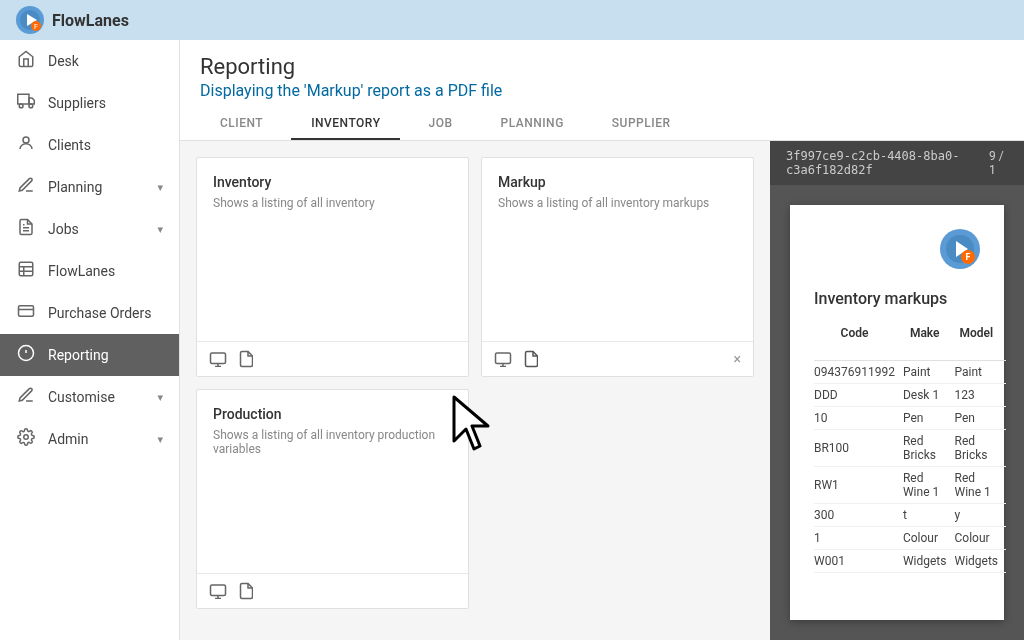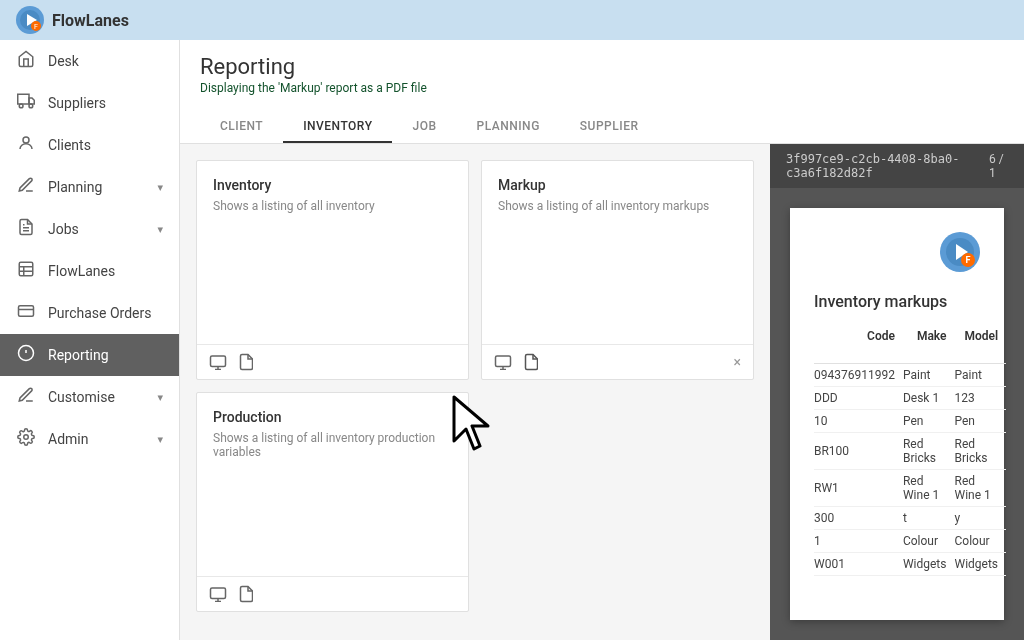--- a/index.html
+++ b/index.html
@@ -72,29 +72,29 @@
       padding: 14px 20px 0 20px;
       border-bottom: 1px solid #e0e0e0;
     }
     .page-title {
       font-size: 22px;
       font-weight: 400;
       color: #333;
       margin-bottom: 2px;
     }
     .page-subtitle {
-      font-size: 12px;
-      color: #14532d;
-      margin-bottom: 16px;
+      font-size: 16px;
+      color: #0369a1;
+      margin-bottom: 8px;
     }
 
     
     .tabs {
       display: flex;
-      gap: 0;
+      gap: 8px;
     }
     .tab {
       padding: 8px 20px;
       font-size: 12px;
       font-weight: 500;
       color: #888;
       cursor: pointer;
       border-bottom: 2px solid transparent;
       letter-spacing: 0.5px;
       text-transform: uppercase;
@@ -219,21 +219,21 @@
       font-weight: 500;
       color: #333;
       margin-bottom: 14px;
     }
     .pdf-table {
       width: 100%;
       border-collapse: collapse;
       font-size: 12px;
     }
     .pdf-table th {
-      text-align: right;
+      text-align: center;
       font-weight: 600;
       color: #333;
       padding: 4px 8px 20px 0;
       border-bottom: 1px solid #e0e0e0;
     }
     .pdf-table td {
       padding: 4px 8px 4px 0;
       color: #444;
       border-bottom: 1px solid #f0f0f0;
     }
@@ -468,21 +468,21 @@
               </svg>
             </span>
           </div>
         </div>
 
       </div>
 
       <div class="pdf-panel">
         <div class="pdf-toolbar">
           <span class="pdf-hash">3f997ce9-c2cb-4408-8ba0-c3a6f182d82f</span>
-          <span class="pdf-pages">6 / 1</span>
+          <span class="pdf-pages">9 / 1</span>
         </div>
         <div class="pdf-content">
           <div class="pdf-page">
             <div class="pdf-logo-area">
               <svg class="pdf-logo" viewBox="0 0 40 40">
                 <circle cx="20" cy="20" r="20" fill="#5b9bd5"></circle>
                 <circle cx="20" cy="20" r="14" fill="#4a8bc4"></circle>
                 <polygon points="16,12 28,20 16,28" fill="white"></polygon>
                 <circle cx="28" cy="28" r="7" fill="#ff6b00"></circle>
                 <text x="28" y="31" font-size="9" fill="white" text-anchor="middle" font-weight="bold">F</text>

